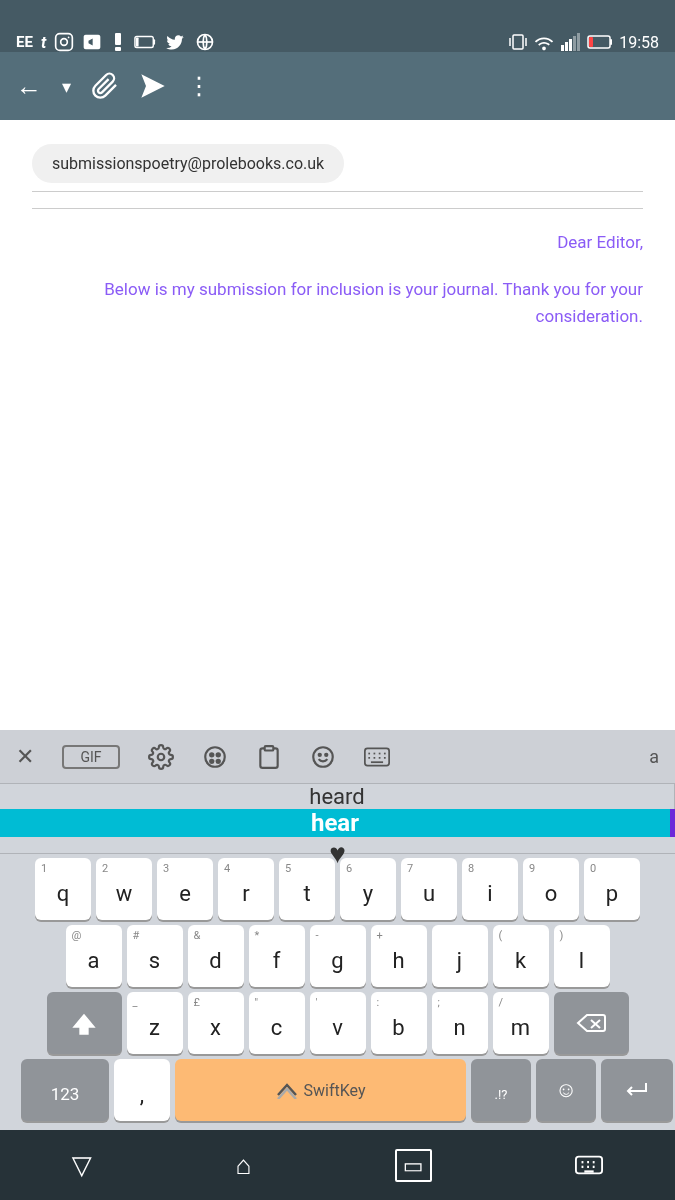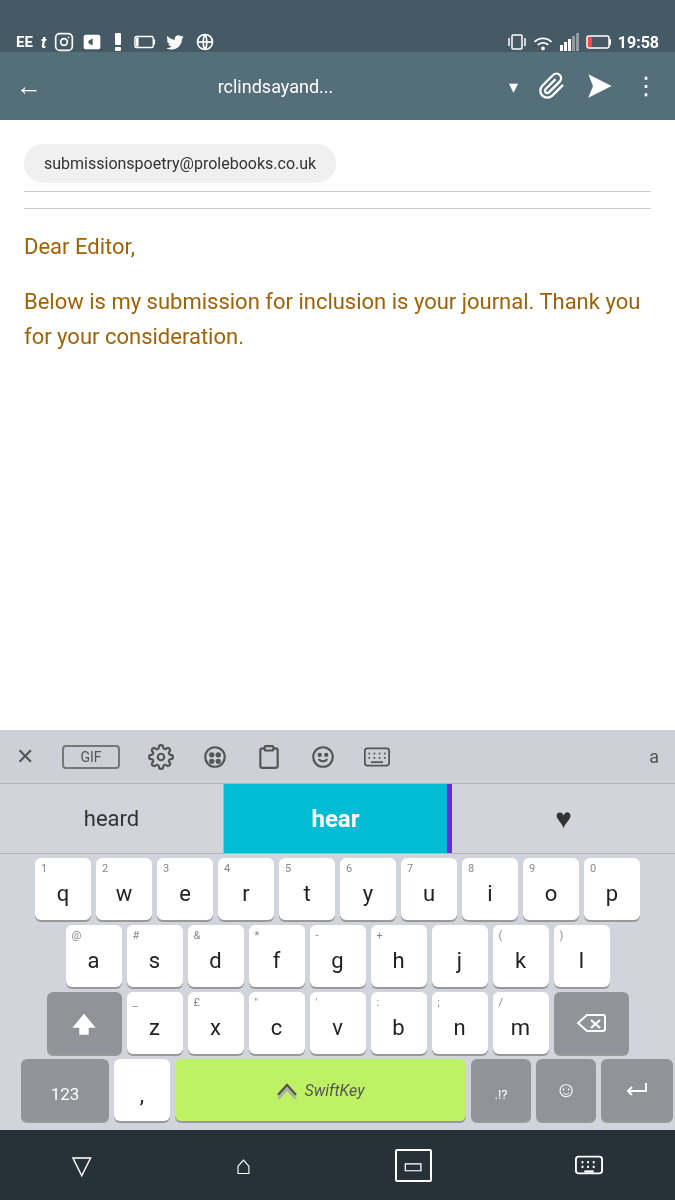--- a/index.html
+++ b/index.html
@@ -49,21 +49,21 @@
     }
     .toolbar-icons {
       display: flex;
       align-items: center;
       gap: 20px;
     }
 
     
     .email-content {
       background: #fff;
-      padding: 24px 24px;
+      padding: 24px 32px;
       min-height: 480px;
     }
 
     .email-to-row {
       display: flex;
       align-items: center;
       margin-bottom: 8px;
     }
     .email-to-field {
       background: #f0f0f0;
@@ -85,23 +85,24 @@
       text-decoration: underline;
       margin-bottom: 8px;
     }
     .email-divider2 {
       width: 100%;
       height: 1px;
       background: #ccc;
       margin-bottom: 20px;
     }
     .email-body {
-      font-size: 22px;
+      font-size: 17px;
       line-height: 1.6;
-      color: #a16207;
+      color: #8b5cf6;
+      text-align: right;
     }
 
     
     .keyboard-container {
       position: absolute;
       bottom: 70px;
       left: 0;
       width: 675px;
       background: #d1d5db;
     }
@@ -112,20 +113,21 @@
       display: flex;
       align-items: center;
       padding: 0 16px;
       gap: 24px;
       border-bottom: 1px solid #b0b3b8;
     }
     .suggestion-words {
       display: flex;
       width: 100%;
       height: 100%;
+      flex-direction: column;
     }
     .suggestion-word {
       flex: 1;
       display: flex;
       align-items: center;
       justify-content: center;
       font-size: 20px;
       color: #333;
       border-right: 1px solid #b0b3b8;
     }
@@ -177,25 +179,24 @@
       margin-top: 8px;
     }
     .key.dark {
       background: #909499;
       color: #fff;
     }
     .key.dark .key-char {
       color: #fff;
     }
     .key.space-key {
-      background: #bef264;
+      background: #fdba74;
       flex: 1;
       min-width: 240px;
       font-size: 16px;
-      font-style: italic;
     }
     .key.backspace {
       min-width: 75px;
       background: #909499;
     }
     .key.shift {
       min-width: 80px;
     }
     .key.num123 {
       min-width: 90px;
@@ -292,27 +293,26 @@
       <rect x="8" y="6" width="3" height="12"></rect>
       <rect x="12" y="3" width="3" height="15" fill="rgba(255,255,255,0.4)"></rect>
       <rect x="16" y="0" width="3" height="18" fill="rgba(255,255,255,0.4)"></rect>
     </svg>
 
     <svg width="26" height="16" viewBox="0 0 26 16" fill="none" stroke="white" stroke-width="1.5">
       <rect x="1" y="2" width="22" height="12" rx="2"></rect>
       <rect x="23" y="5" width="2" height="6" rx="1" fill="white" stroke="none"></rect>
       <rect x="2" y="3" width="4" height="10" rx="1" fill="#ff4444" stroke="none"></rect>
     </svg>
-    <span style="font-size:16px;font-weight:bold;">19:58</span>
+    <span style="font-size:16px;font-weight:normal;">19:58</span>
   </div>
 </div>
 
 <div class="email-toolbar">
   <span style="font-size:26px;cursor:pointer;">←</span>
-  <span style="font-size:18px;color:#fff;flex:1;text-align:center;">rclindsayand...</span>
   <span style="font-size:18px;cursor:pointer;">▾</span>
   <div class="toolbar-icons">
 
     <svg width="28" height="28" viewBox="0 0 24 24" fill="none" stroke="white" stroke-width="2" style="cursor:pointer;">
       <path d="M21.44 11.05l-9.19 9.19a6 6 0 0 1-8.49-8.49l9.19-9.19a4 4 0 0 1 5.66 5.66l-9.2 9.19a2 2 0 0 1-2.83-2.83l8.49-8.48"></path>
     </svg>
 
     <svg width="28" height="28" viewBox="0 0 24 24" fill="white" style="cursor:pointer;">
       <polygon points="2,2 22,12 2,22 6,12"></polygon>
     </svg>

